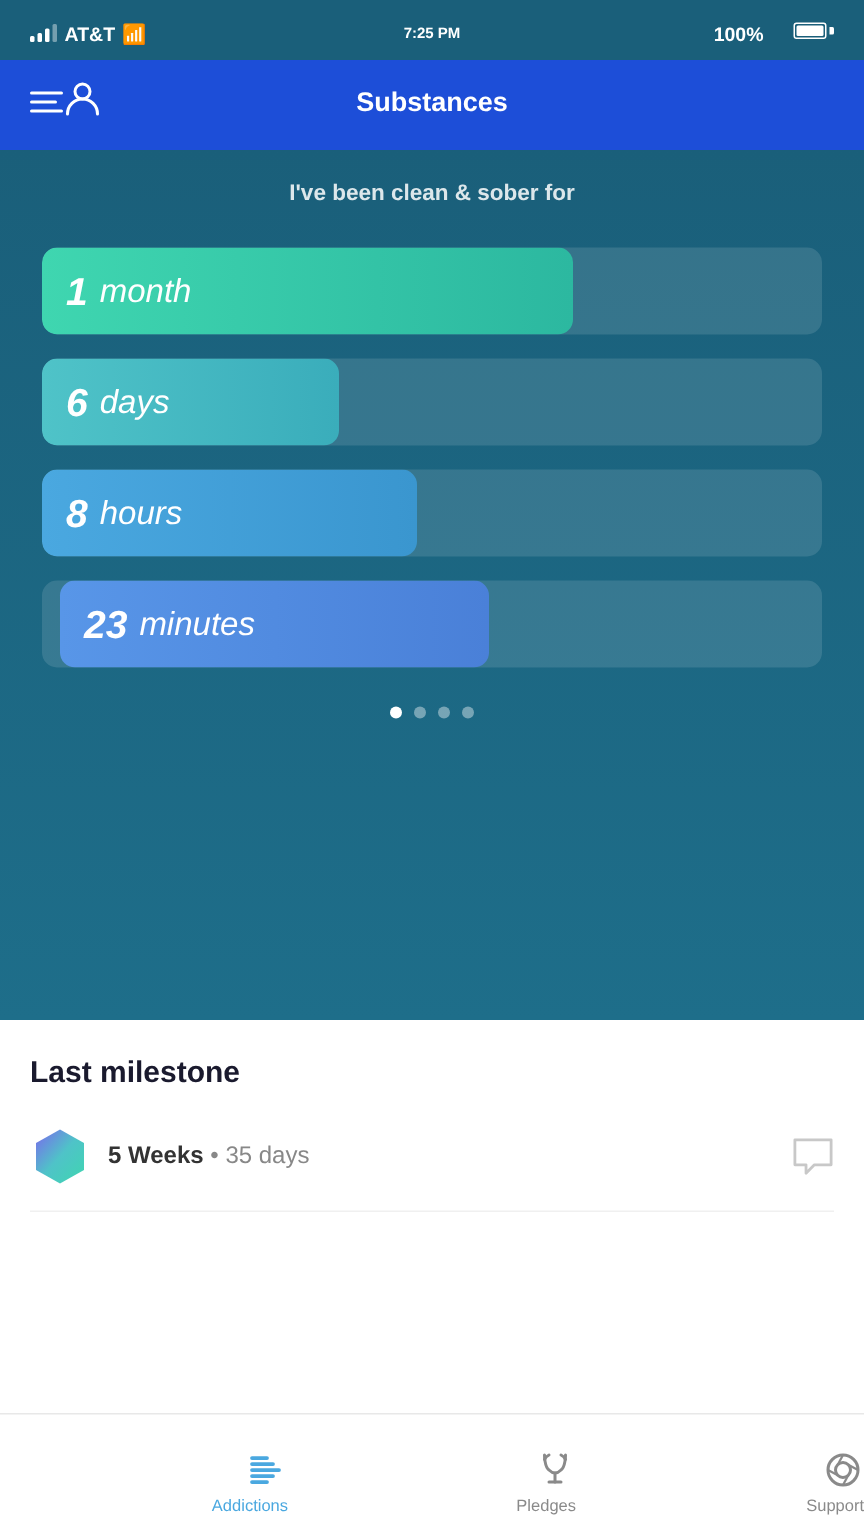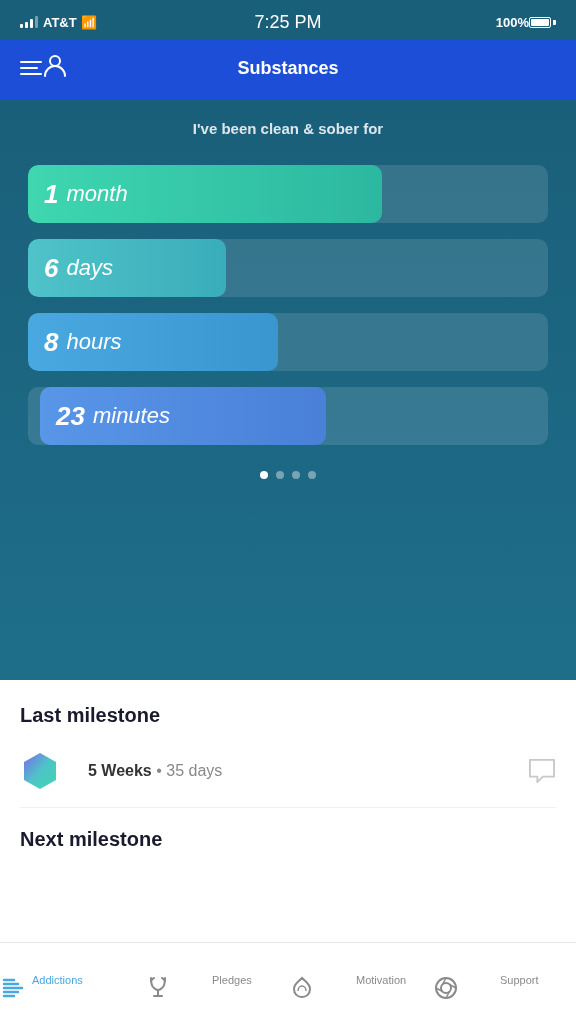--- a/index.html
+++ b/index.html
@@ -18,22 +18,22 @@
       color: white;
       display: flex;
       justify-content: space-between;
       align-items: center;
       padding: 8px 20px 4px;
       font-size: 13px;
       font-weight: 600;
       height: 40px;
     }
     .status-left { display: flex; align-items: center; gap: 5px; }
-    .status-center { position: absolute; left: 50%; transform: translateX(-50%); font-size: 18px; font-weight: 400; }
-    .status-right { display: flex; align-items: center; gap: 0; font-size: 13px; }
+    .status-center { position: absolute; left: 50%; transform: translateX(-50%); font-size: 10px; font-weight: 700; }
+    .status-right { display: flex; align-items: flex-start; gap: 20px; font-size: 13px; }
 
     
     .signal-bars { display: flex; align-items: flex-end; gap: 2px; }
     .signal-bars span {
       background: white;
       width: 3px;
       border-radius: 1px;
     }
     .signal-bars span:nth-child(1) { height: 4px; }
     .signal-bars span:nth-child(2) { height: 6px; }
@@ -227,21 +227,21 @@
       display: flex;
       align-items: center;
       justify-content: space-between;
       padding: 8px 0 16px;
       border-bottom: 1px solid #f0f0f0;
       margin-bottom: 20px;
     }
     .milestone-left {
       display: flex;
       align-items: center;
-      gap: 28px;
+      gap: 12px;
     }
 
     
     .hex-icon {
       width: 40px;
       height: 40px;
     }
 
     .milestone-text {
       font-size: 16px;
@@ -269,22 +269,22 @@
       width: 576px;
       height: 82px;
       background: #fff;
       border-top: 1px solid #e8e8e8;
       display: flex;
       align-items: center;
       justify-content: space-around;
     }
     .nav-item {
       display: flex;
-      flex-direction: row;
-      align-items: flex-start;
+      flex-direction: column;
+      align-items: flex-end;
       gap: 4px;
       cursor: pointer;
       flex: 1;
       padding-top: 8px;
     }
     .nav-icon {
       width: 28px;
       height: 28px;
     }
     .nav-label {
@@ -408,21 +408,20 @@
         <span class="days-label"> • </span>
         <span class="days-label">35 days</span>
       </span>
     </div>
 
     <svg class="chat-icon" viewBox="0 0 30 28" fill="none">
       <path d="M2 2h26v18H16l-6 6v-6H2V2z" stroke="#c8c8c8" stroke-width="2" fill="none" stroke-linejoin="round"></path>
     </svg>
   </div>
 
-  <h2 class="next-title">Next milestone</h2>
 </div>
 
 <div class="bottom-nav">
 
   <div class="nav-item active">
     <svg class="nav-icon" viewBox="0 0 28 28" fill="none">
       <line x1="4" y1="6" x2="14" y2="6" stroke="#4aa8e0" stroke-width="2.5" stroke-linecap="round"></line>
       <line x1="4" y1="10" x2="18" y2="10" stroke="#4aa8e0" stroke-width="2.5" stroke-linecap="round"></line>
       <line x1="4" y1="14" x2="22" y2="14" stroke="#4aa8e0" stroke-width="2.5" stroke-linecap="round"></line>
       <line x1="4" y1="18" x2="18" y2="18" stroke="#4aa8e0" stroke-width="2.5" stroke-linecap="round"></line>
@@ -435,27 +434,20 @@
     <svg class="nav-icon" viewBox="0 0 28 28" fill="none">
       <path d="M7 4c0 0 0 8 3 10 1 1 2 2 4 2s3-1 4-2c3-2 3-10 3-10" stroke="#8a8a8a" stroke-width="2" stroke-linecap="round"></path>
       <path d="M10 4c0 0-2 1-3 3" stroke="#8a8a8a" stroke-width="2" stroke-linecap="round"></path>
       <path d="M18 4c0 0 2 1 3 3" stroke="#8a8a8a" stroke-width="2" stroke-linecap="round"></path>
       <path d="M14 16v6" stroke="#8a8a8a" stroke-width="2" stroke-linecap="round"></path>
       <path d="M10 22h8" stroke="#8a8a8a" stroke-width="2" stroke-linecap="round"></path>
     </svg>
     <span class="nav-label">Pledges</span>
   </div>
 
-  <div class="nav-item inactive">
-    <svg class="nav-icon" viewBox="0 0 28 28" fill="none">
-      <path d="M14 4 C10 8 6 10 6 15 C6 20 9.5 23 14 23 C18.5 23 22 20 22 15 C22 10 18 8 14 4Z" stroke="#8a8a8a" stroke-width="2" fill="none"></path>
-      <path d="M10 17 C10 14 12 12 14 12 C16 12 18 14 18 17" stroke="#8a8a8a" stroke-width="1.5" fill="none"></path>
-    </svg>
-    <span class="nav-label">Motivation</span>
-  </div>
 
   <div class="nav-item inactive">
     <svg class="nav-icon" viewBox="0 0 28 28" fill="none">
       <circle cx="14" cy="14" r="10" stroke="#8a8a8a" stroke-width="2"></circle>
       <circle cx="14" cy="14" r="5" stroke="#8a8a8a" stroke-width="2"></circle>
       <line x1="14" y1="4" x2="10.5" y2="10.5" stroke="#8a8a8a" stroke-width="1.5"></line>
       <line x1="14" y1="24" x2="17.5" y2="17.5" stroke="#8a8a8a" stroke-width="1.5"></line>
       <line x1="4" y1="14" x2="10.5" y2="17.5" stroke="#8a8a8a" stroke-width="1.5"></line>
       <line x1="24" y1="14" x2="17.5" y2="10.5" stroke="#8a8a8a" stroke-width="1.5"></line>
     </svg>

